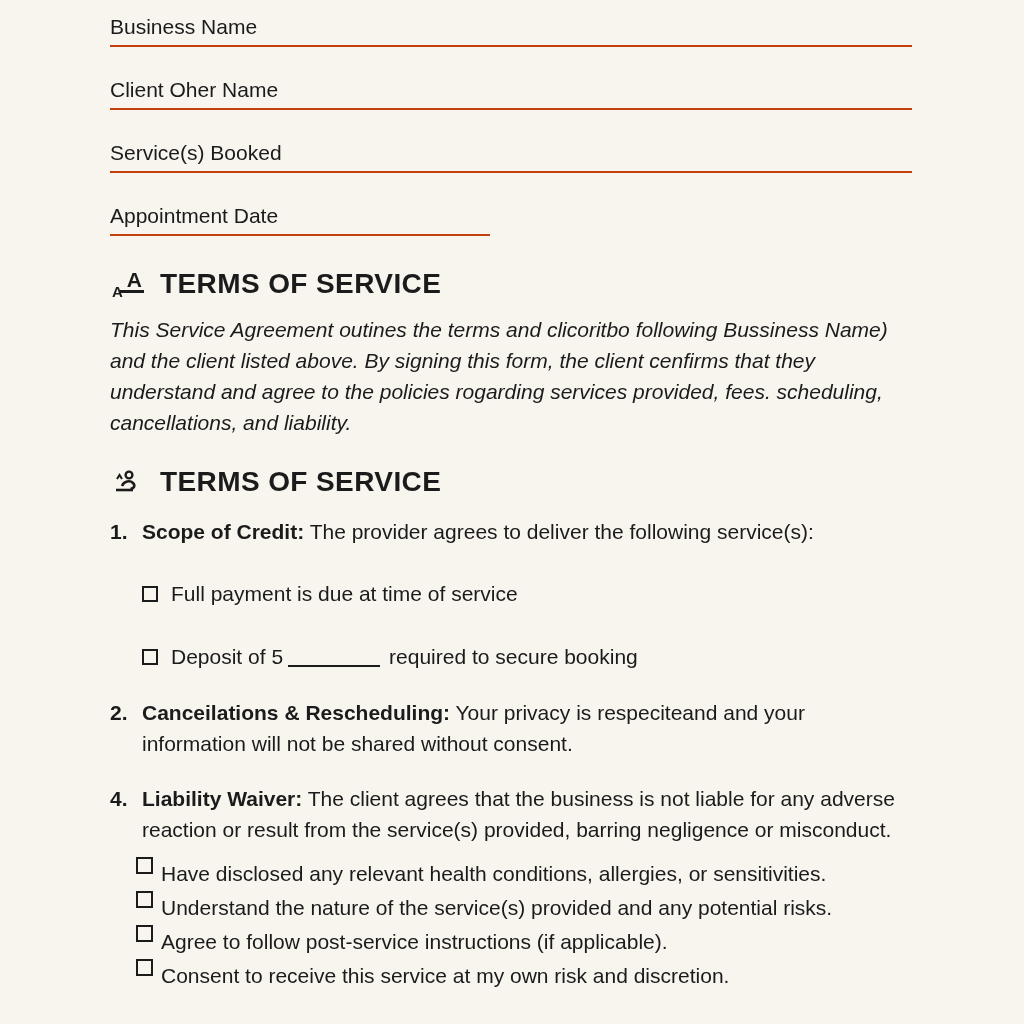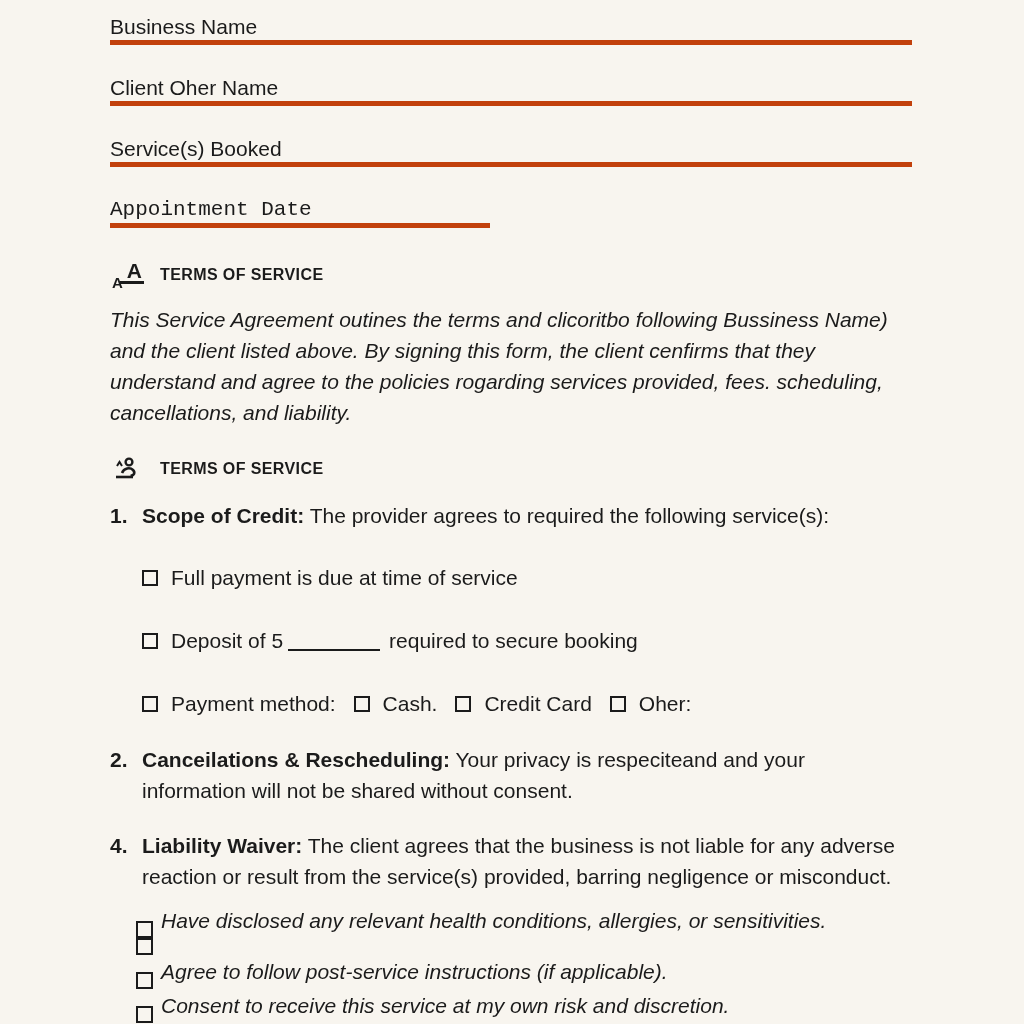--- a/index.html
+++ b/index.html
@@ -7,42 +7,42 @@
     width: 1024px; height: 1024px;
     overflow: hidden;
     background: #f8f5ef;
     font-family: "Liberation Sans", sans-serif;
     color: #1b1b1b;
   }
   .page { padding: 14px 112px 0 110px; width: 1024px; }
 
   
   .field {
-    border-bottom: 5px solid #c2410c;
+    border-bottom: 2px solid #c2410c;
+    padding-bottom: 5px;
     margin-bottom: 30px;
   }
   .field-label { font-size: 21px; line-height: 26px; }
   .field-row {
     display: grid;
     grid-template-columns: 380px 372px;
     column-gap: 79px;
     margin-bottom: 0;
-    font-family: Liberation Mono, monospace;
   }
   .field-row .field { margin-bottom: 0; }
 
   
   .section-head {
     display: flex;
     align-items: center;
     gap: 14px;
     margin: 32px 0 14px 0;
   }
   .section-title {
-    font-size: 16px;
+    font-size: 28px;
     font-weight: bold;
     letter-spacing: 0.4px;
   }
   .head-icon {
     width: 36px;
     display: flex;
     align-items: center;
     justify-content: center;
     flex: 0 0 36px;
   }
@@ -114,22 +114,21 @@
     height: 20px;
     margin: 0 9px 0 5px;
   }
 
   
   .consent-list { margin: 12px 0 0 26px; }
   .consent-row {
     font-size: 21px;
     line-height: 34px;
     display: flex;
-    align-items: flex-end;
-    font-style: italic;
+    align-items: flex-start;
   }
   .consent-row .cbx { margin-right: 8px; width: 17px; height: 17px; flex-basis: 17px; }
 
   svg { display: block; }
 </style>
 </head>
 <body>
 
 <div class="page">
 
@@ -167,62 +166,53 @@
         <circle cx="16" cy="6" r="3.4" stroke-width="2.4" fill="none"></circle>
         <path d="M9 17 c2 -5 8 -6 11 -3 c2.5 2.5 1 6 -2.5 5.5" stroke-width="2.6" fill="none"></path>
         <path d="M3 21 h17" stroke-width="2.6"></path>
       </svg>
     </span>
     <span class="section-title">TERMS OF SERVICE</span>
   </div>
 
   <div class="num-item" style="margin-top:18px;">
     <span class="num">1.</span>
-    <span class="num-body"><span class="num-label">Scope of Credit:</span><span> The provider agrees to required the following service(s):</span></span>
+    <span class="num-body"><span class="num-label">Scope of Credit:</span><span> The provider agrees to deliver the following service(s):</span></span>
   </div>
   <div class="opt-list">
     <div class="opt-row">
       <span class="cbx"></span>
       <span>Full payment is due at time of service</span>
     </div>
     <div class="opt-row">
       <span class="cbx"></span>
       <span>Deposit of 5</span>
       <span class="blank-line"></span>
       <span>required to secure booking</span>
     </div>
-    <div class="opt-row">
-      <span class="cbx"></span>
-      <span>Payment method:</span>
-      <span class="cbx inline-cbx"></span>
-      <span>Cash.</span>
-      <span class="cbx inline-cbx"></span>
-      <span>Credit Card</span>
-      <span class="cbx inline-cbx"></span>
-      <span>Oher:</span>
-    </div>
   </div>
 
   <div class="num-item">
     <span class="num">2.</span>
     <span class="num-body"><span class="num-label">Canceilations &amp; Rescheduling:</span><span> Your privacy is respeciteand and your information will not be shared without consent.</span></span>
   </div>
 
   <div class="num-item">
     <span class="num">4.</span>
     <span class="num-body"><span class="num-label">Liability Waiver:</span><span> The client agrees that the </span><span class="semi-bold">business</span><span> is not liable for any adverse reaction or result from the service(s) provided, barring negligence or misconduct.</span></span>
   </div>
 
   <div class="consent-list">
     <div class="consent-row">
       <span class="cbx"></span>
       <span>Have disclosed any relevant health conditions, allergies, or sensitivities.</span>
     </div>
     <div class="consent-row">
       <span class="cbx"></span>
+      <span>Understand the nature of the service(s) provided and any potential risks.</span>
     </div>
     <div class="consent-row">
       <span class="cbx"></span>
       <span>Agree to follow post-service instructions (if applicable).</span>
     </div>
     <div class="consent-row">
       <span class="cbx"></span>
       <span>Consent to receive this service at my own risk and discretion.</span>
     </div>
   </div>

